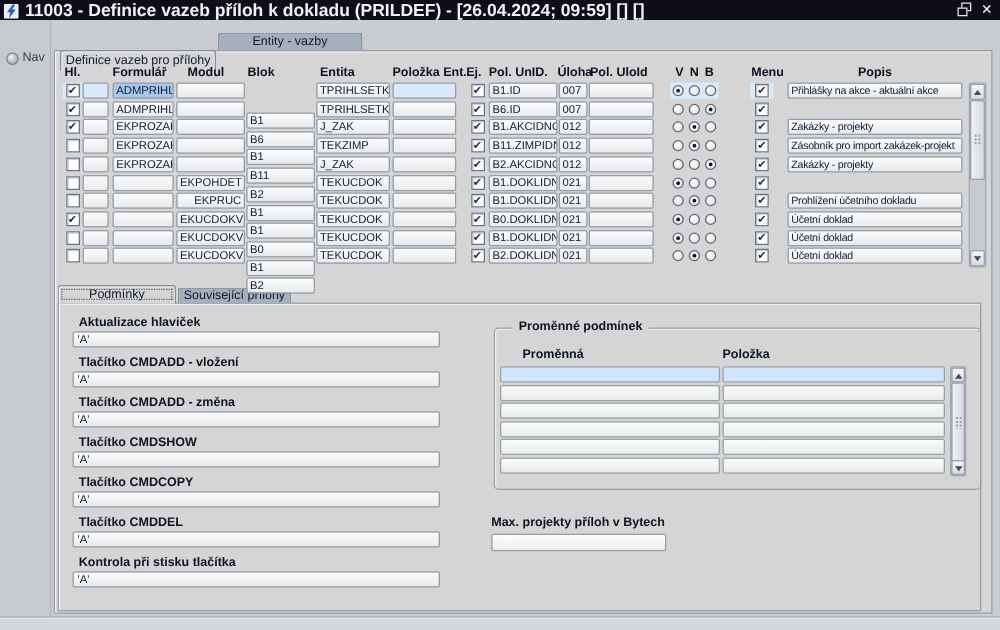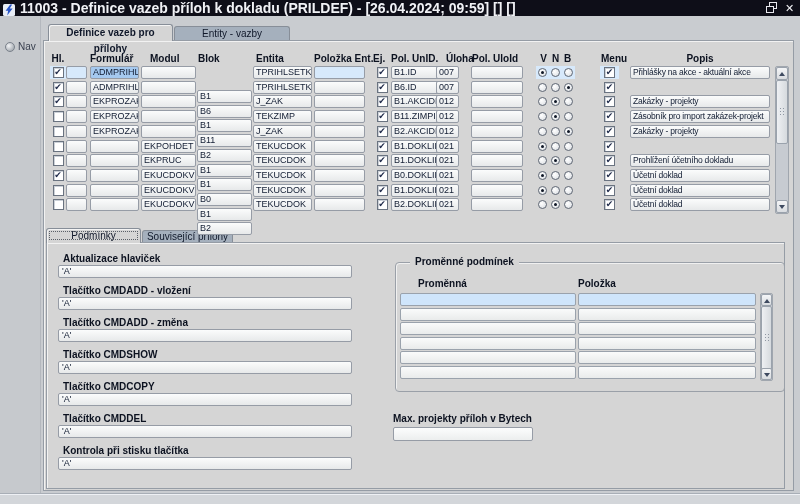--- a/index.html
+++ b/index.html
@@ -24,40 +24,40 @@
 
   
   .panel{position:absolute;background:#d5d5d5;border:1px solid #959ca5;box-shadow:inset 1px 1px 0 #f2f2f2;box-sizing:border-box;}
   .panel-main{left:43px;top:40px;width:751px;height:451px;z-index:2;}
   .panel-inner{left:46px;top:242px;width:739px;height:247px;z-index:4;}
 
   
   .tab{position:absolute;font-size:10px;text-align:center;border:1px solid #878e98;border-bottom:none;border-radius:3px 3px 0 0;box-sizing:border-box;color:#10182a;cursor:default;}
   .tab.active{background:#d5d5d5;box-shadow:inset 1px 1px 0 #f4f4f4;}
   .tab.inactive{background:#a5b0bd;}
-  .tab-main-0{left:48px;top:24px;width:125px;height:17px;line-height:16px;z-index:3;font-weight:bold;}
+  .tab-main-0{left:48px;top:40px;width:125px;height:17px;line-height:16px;z-index:3;}
   .tab-main-1{left:174px;top:26px;width:116px;height:15px;line-height:14px;z-index:1;}
   .tab-sub-0{left:46px;top:228px;width:95px;height:15px;line-height:14px;z-index:5;outline:1px dotted #5a6068;outline-offset:-4px;}
   .tab-sub-1{left:142px;top:230px;width:91px;height:13px;line-height:12px;z-index:3;}
 
   
   .ghead{position:absolute;font-size:10px;font-weight:bold;color:#0c1220;height:12px;line-height:12px;z-index:5;white-space:nowrap;}
   #grid-rows{position:absolute;left:0;top:0;width:800px;height:0;z-index:5;}
   .grow{position:absolute;left:0;width:800px;height:14px;}
   .fld{position:absolute;top:0;height:13px;line-height:11px;font-size:9px;color:#111c32;background:linear-gradient(#fbfcfc,#e7e9ea);border:1px solid #969ca6;border-radius:2px;box-sizing:border-box;padding:0 2px;overflow:hidden;white-space:nowrap;}
   .curfld{background:#d7e9fb;}
   .self{background:#a5c9ef;}
   .c-ind{left:66px;width:21px;}
   .c-form{left:90px;width:49px;}
-  .c-mod{left:141px;width:55px;}
+  .c-mod{left:141px;width:55px;text-align:right;}
   .c-blok{left:197px;width:55px;margin-top:24px;}
   .c-ent{left:253px;width:59px;}
   .c-pol{left:314px;width:51px;}
   .c-unid{left:391px;width:55px;}
-  .c-ulo{left:436px;width:23px;}
+  .c-ulo{left:447px;width:23px;}
   .c-uloid{left:471px;width:52px;}
   .c-popis{left:630px;width:140px;font-size:8.5px;letter-spacing:-0.2px;}
   .cbcell{position:absolute;top:0;height:13px;display:flex;align-items:center;justify-content:center;}
   .cbcell.c-hl{left:50px;width:16px;}
   .cbcell.c-ej{left:374px;width:16px;}
   .cbcell.c-menu{left:600px;width:19px;}
   .curbg{background:#d7e9fb;}
   .box{width:11px;height:11px;background:#fff;border:1px solid #6a7380;box-shadow:inset 1px 1px 0 #ccd1d8;display:flex;align-items:center;justify-content:center;box-sizing:border-box;}
   .chk{font-style:normal;font-size:9px;line-height:9px;color:#1c2747;font-weight:bold;margin-top:-1px;}
   .vnbcell{position:absolute;left:536px;top:0;width:39px;height:13px;display:flex;align-items:center;justify-content:space-between;padding:0 2px;box-sizing:border-box;}

